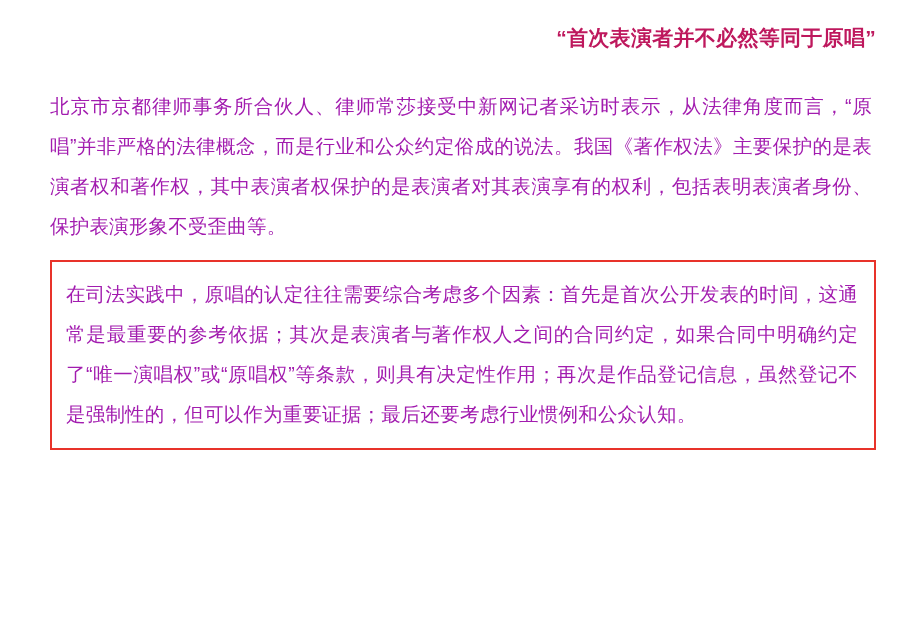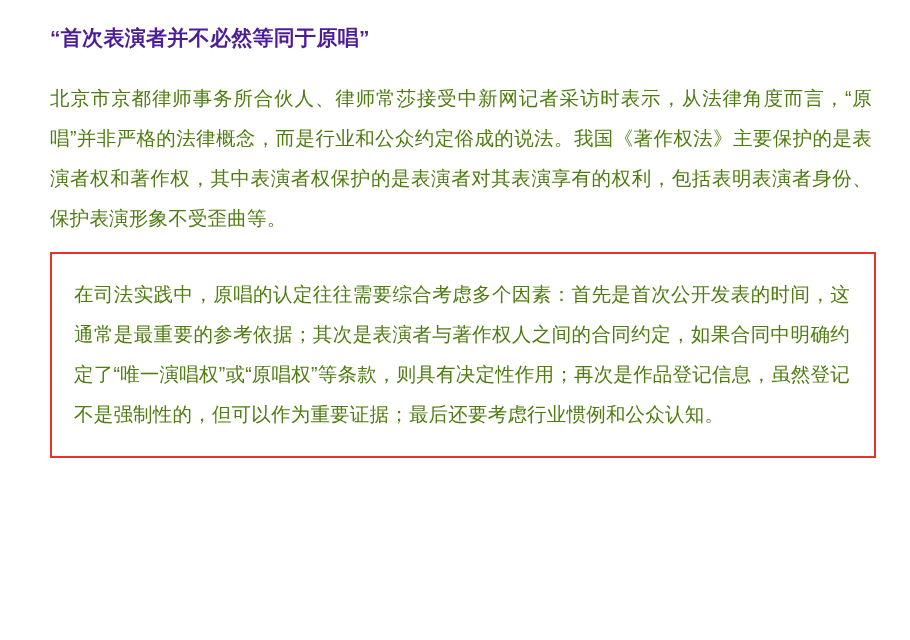--- a/index.html
+++ b/index.html
@@ -19,44 +19,45 @@
     width: 910px;
     height: 640px;
     box-sizing: border-box;
     padding: 22px 34px 0 50px;
     background: #ffffff;
   }
   .article-heading {
     font-size: 21px;
     font-weight: bold;
     line-height: 1.5;
-    color: #4c1d95;
+    color: #be185d;
     letter-spacing: 0.3px;
-    margin: 0 0 24px 0;
+    margin: 0 0 32px 0;
+    text-align: right;
   }
   .para {
     font-size: 19.5px;
     line-height: 40px;
-    color: #4d7c0f;
+    color: #a21caf;
     margin: 0 0 10px 0;
     text-align: justify;
     text-justify: inter-ideograph;
     letter-spacing: 0.2px;
   }
   .para-plain {
     padding: 0 4px 0 0;
   }
   .highlight-box {
     border: 2px solid #e8332a;
     box-sizing: border-box;
     padding: 8px 12px 10px 10px;
     margin: 14px 0 16px 0;
   }
   .highlight-box .para {
-    margin: 12px;
+    margin: 4px;
   }
   .para-last {
     margin-bottom: 0;
   }
 </style>
 </head>
 <body>
 
 <div class="page">
 

